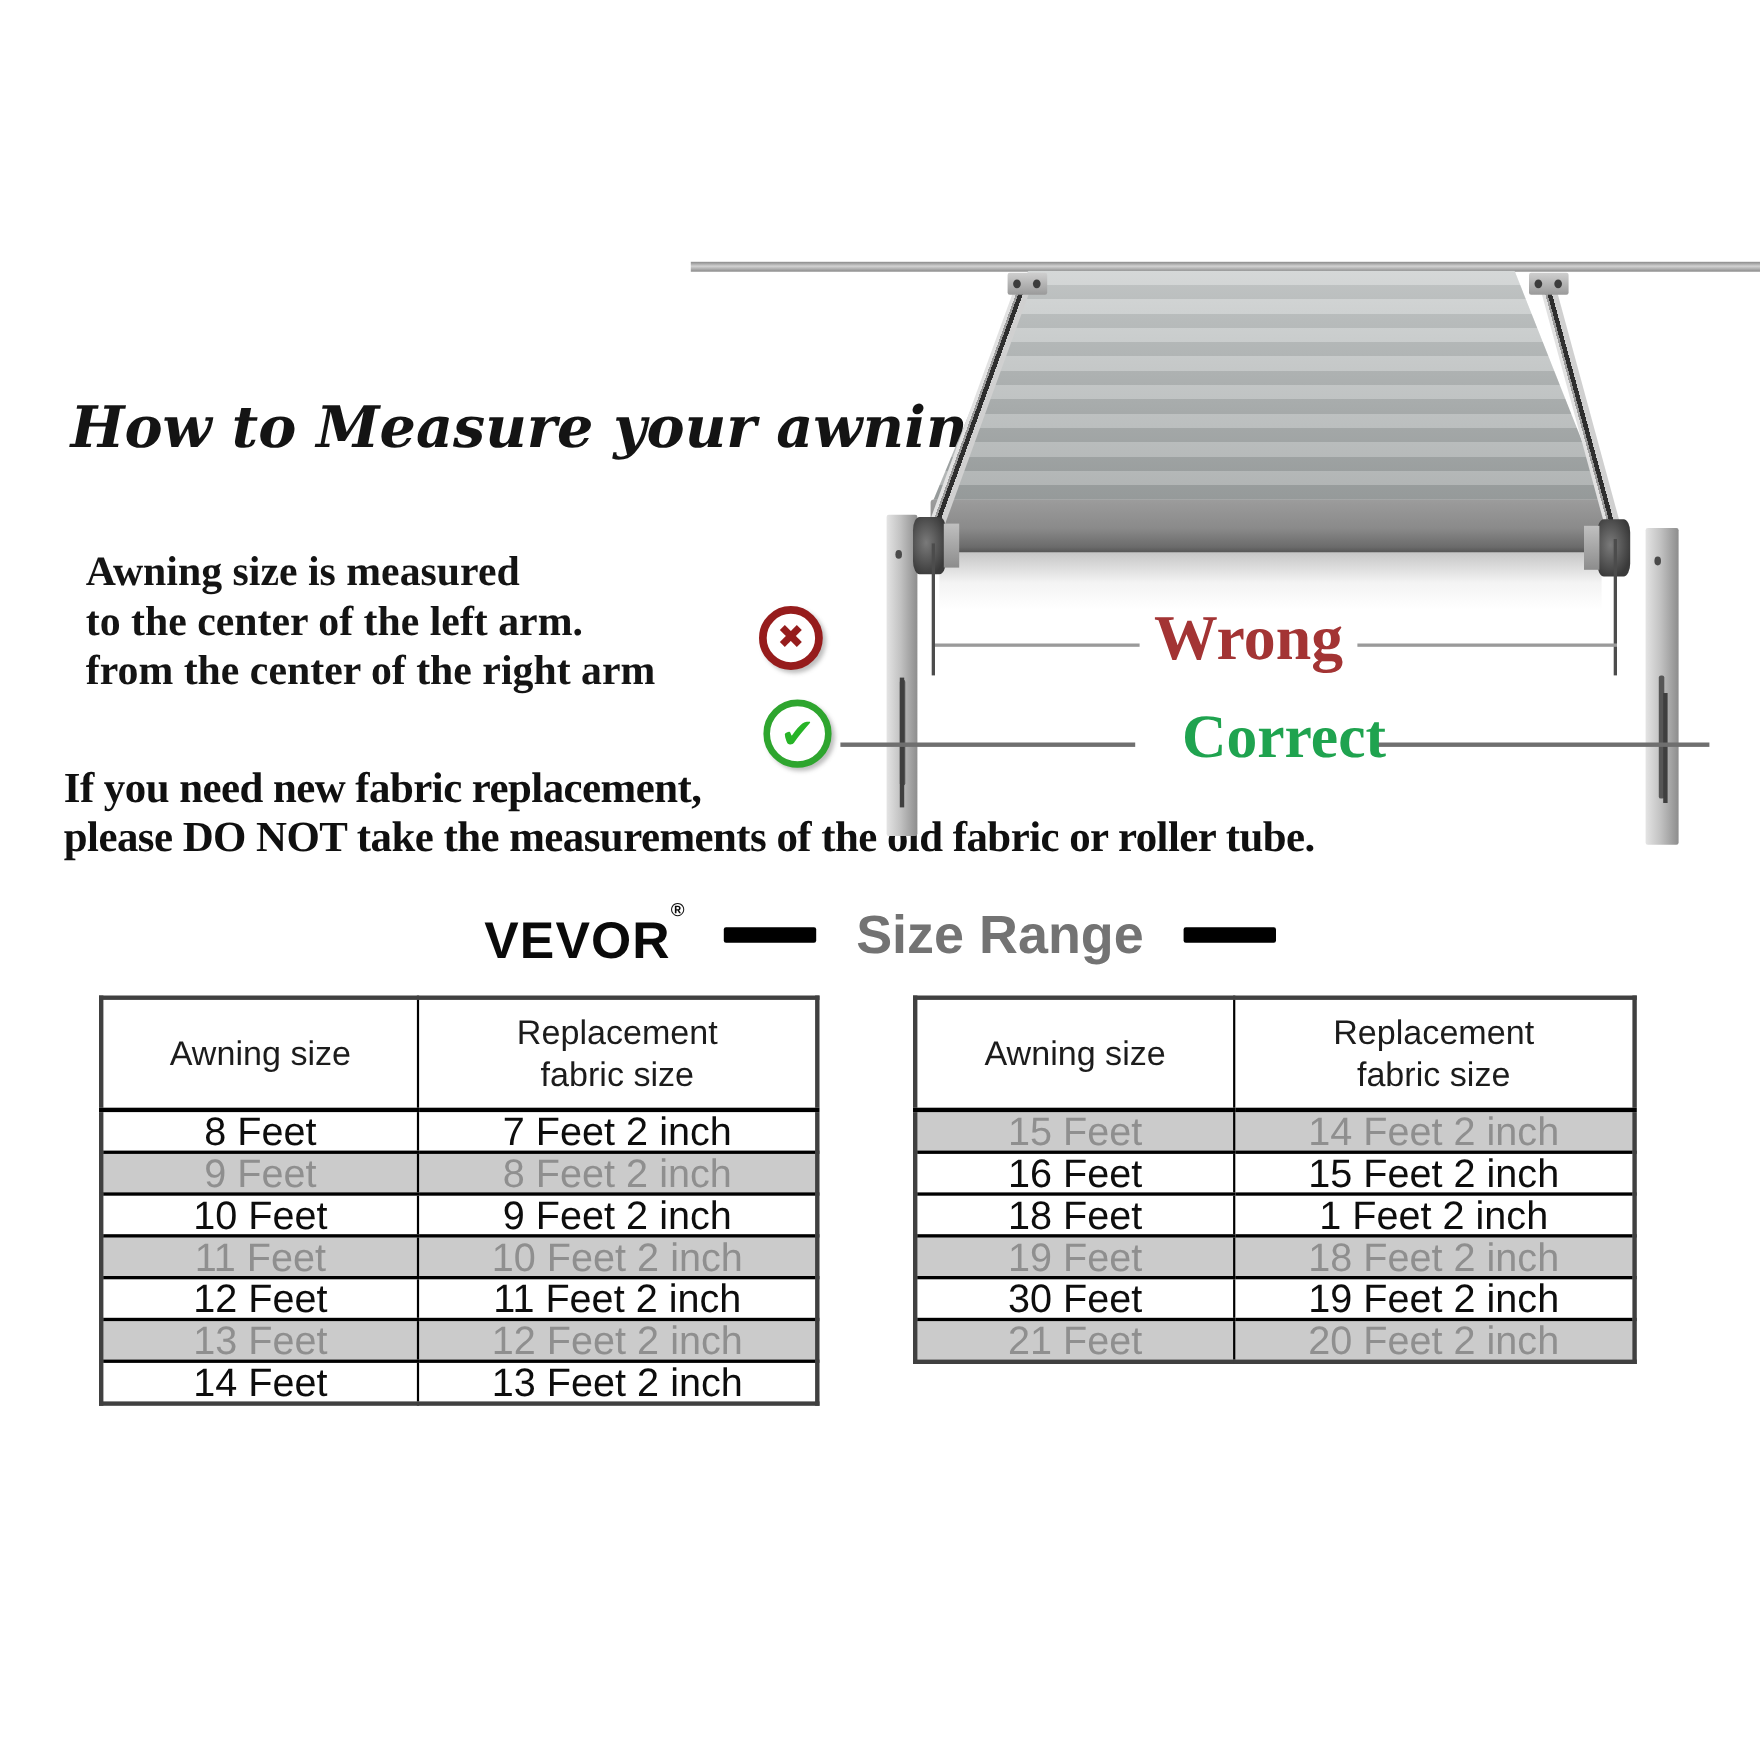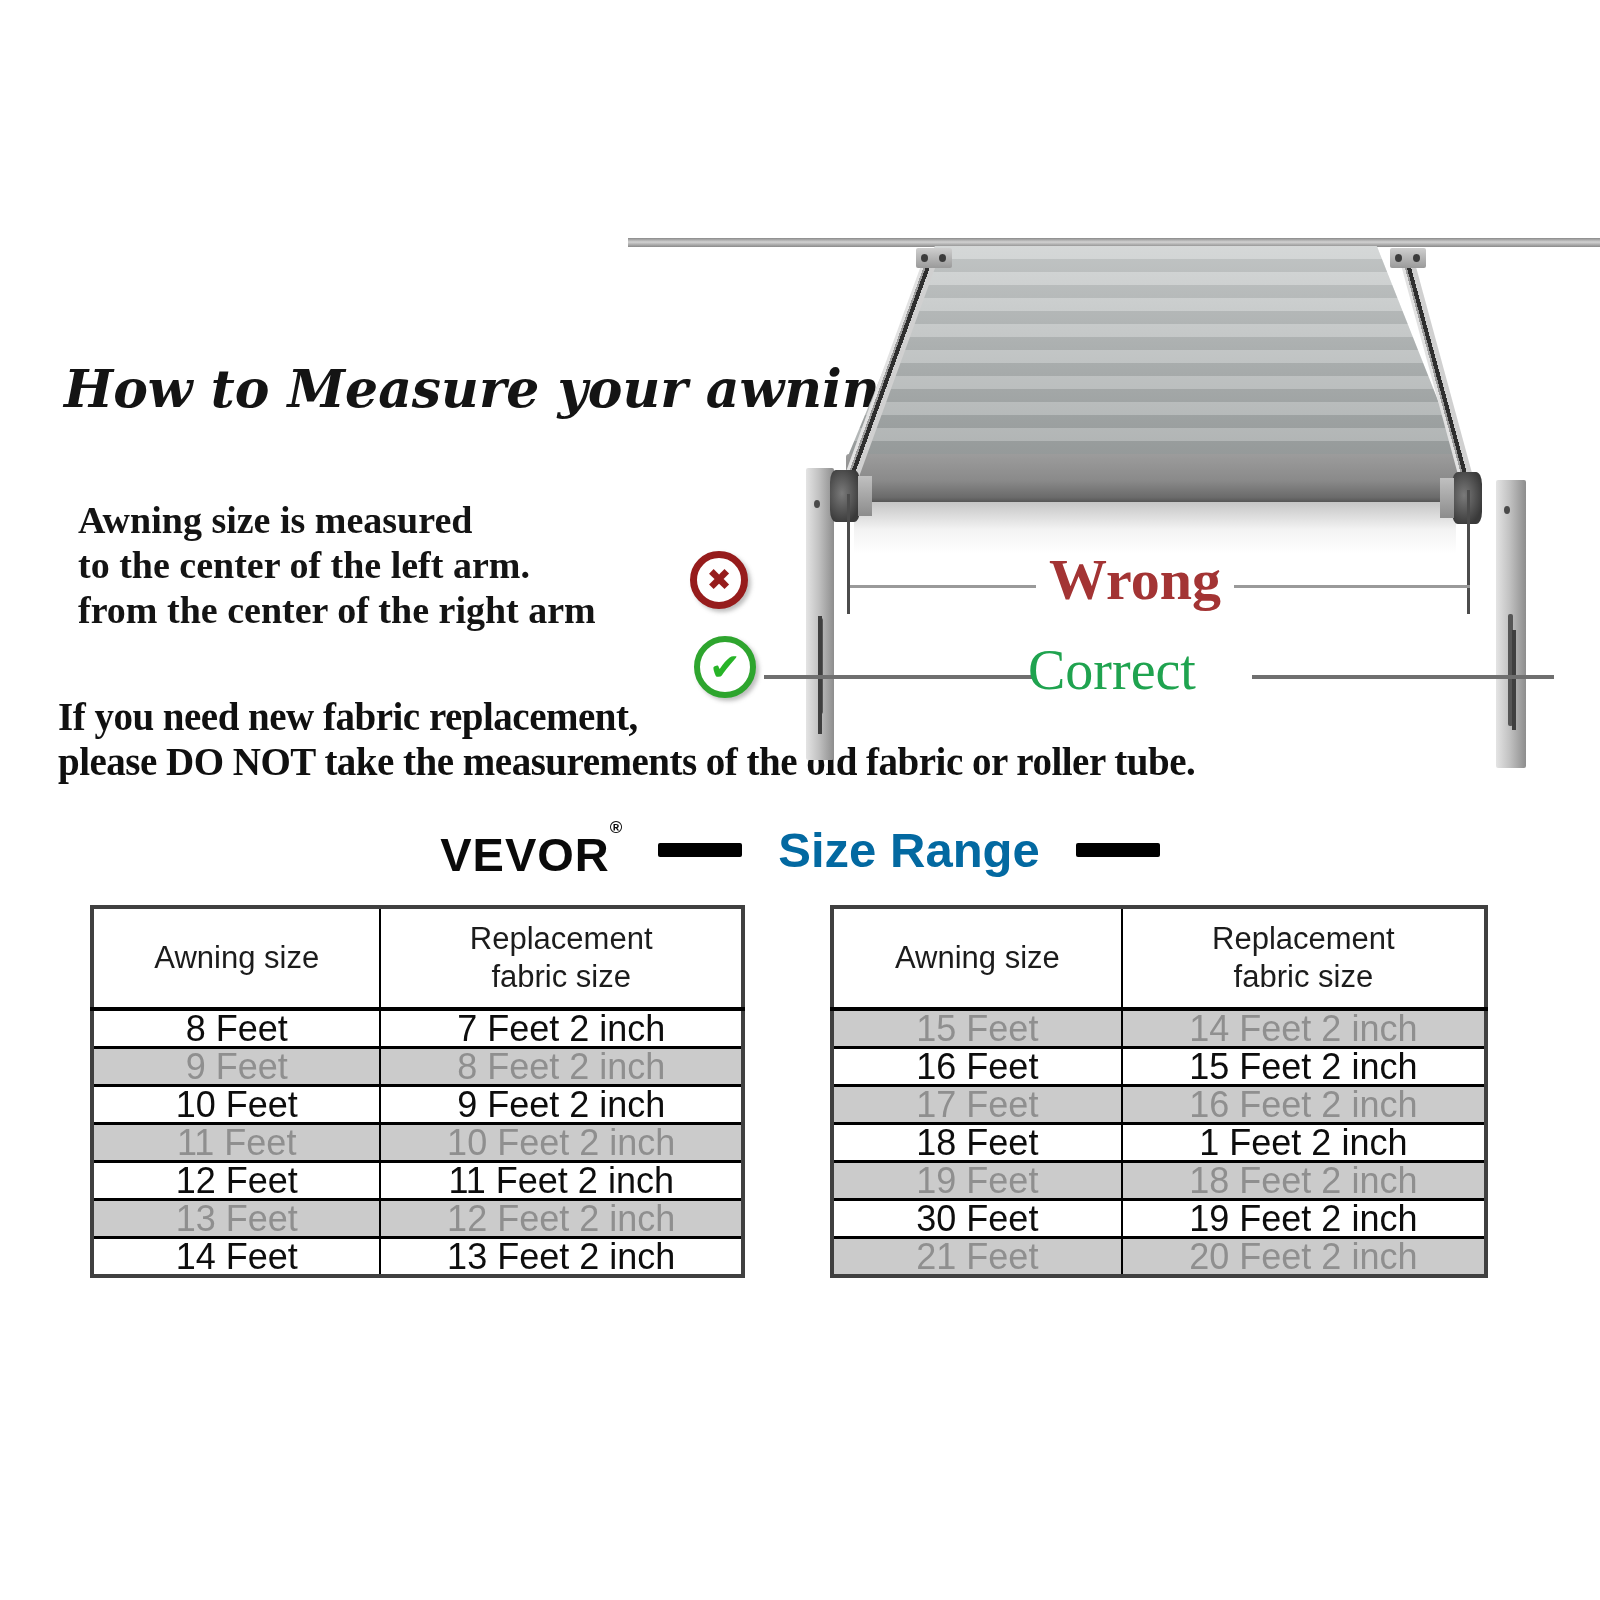--- a/index.html
+++ b/index.html
@@ -59,38 +59,38 @@
   .tick-wrong-right{left:1467px;top:490px;width:3px;height:124px;}
   .tick-correct-left{left:818px;top:616px;width:4px;height:118px;background:#3f3f3f;}
   .tick-correct-right{left:1512px;top:630px;width:4px;height:100px;background:#3f3f3f;}
   .mline{position:absolute;background:#9a9a9a;}
   .wrong-line-l{left:850px;top:585px;width:186px;height:3px;}
   .wrong-line-r{left:1234px;top:585px;width:236px;height:3px;}
   .correct-line-l{left:764px;top:675px;width:268px;height:4px;background:#6f6f6f;}
   .correct-line-r{left:1252px;top:675px;width:302px;height:4px;background:#6f6f6f;}
   .wrong-label{position:absolute;left:1030px;top:546px;width:210px;text-align:center;
                font-family:"Liberation Serif",serif;font-weight:700;font-size:58px;color:#a33434;}
-  .correct-label{position:absolute;left:1028px;top:638px;width:232px;text-align:left;
-               font-family:"Liberation Serif",serif;font-weight:400;font-size:56px;color:#1fa34f;}
+  .correct-label{position:absolute;left:1028px;top:638px;width:232px;text-align:right;
+               font-family:"Liberation Serif",serif;font-weight:700;font-size:56px;color:#1fa34f;}
 
   .badge{position:absolute;border-radius:50%;background:#fff;display:flex;align-items:center;
          justify-content:center;box-shadow:3px 3px 4px rgba(110,110,110,.45);}
   .badge-wrong{left:690px;top:551px;width:44px;height:44px;border:7px solid #961c1c;}
   .badge-wrong span{font-family:"DejaVu Sans",sans-serif;font-size:30px;font-weight:900;color:#961c1c;line-height:1;}
   .badge-correct{left:694px;top:636px;width:50px;height:50px;border:6px solid #2ea52e;}
   .badge-correct span{font-family:"DejaVu Sans",sans-serif;font-size:38px;font-weight:900;color:#27b427;line-height:1;}
 
   
   .brand-row{position:absolute;left:0;top:818px;width:1600px;display:flex;align-items:center;
              justify-content:center;gap:36px;}
   .vevor{font-family:"Liberation Sans",sans-serif;font-weight:900;font-size:47px;color:#0a0a0a;
          letter-spacing:1px;}
   .vevor sup{font-size:17px;font-weight:700;vertical-align:38px;letter-spacing:0;}
   .dash{width:84px;height:14px;background:#000;border-radius:2px;}
-  .section-title{font-family:"Liberation Sans",sans-serif;font-weight:700;font-size:49px;color:#0369a1;}
+  .section-title{font-family:"Liberation Sans",sans-serif;font-weight:700;font-size:49px;color:#737373;}
 
   
   :root{--dim-bg:#cbcbcb;--dim-tx:#8f8f8f;}
   .size-table{position:absolute;top:905px;border-collapse:collapse;table-layout:fixed;
               background:#fff;border:4px solid #404040;}
   .table-left{left:90px;width:655px;}
   .table-right{left:830px;width:658px;}
   .size-table th{height:96px;font-weight:400;font-size:31px;color:#1c1c1c;text-align:center;
                  vertical-align:middle;white-space:pre-line;border-bottom:4px solid #000;
                  border-left:2px solid #000;line-height:38px;}
@@ -233,24 +233,20 @@
     </thead>
     <tbody>
         <tr class="dim">
           <td>15 Feet</td>
           <td>14 Feet 2 inch</td>
         </tr>
         <tr>
           <td>16 Feet</td>
           <td>15 Feet 2 inch</td>
         </tr>
-        <tr class="dim">
-          <td>17 Feet</td>
-          <td>16 Feet 2 inch</td>
-        </tr>
         <tr>
           <td>18 Feet</td>
           <td>1 Feet 2 inch</td>
         </tr>
         <tr class="dim">
           <td>19 Feet</td>
           <td>18 Feet 2 inch</td>
         </tr>
         <tr>
           <td>30 Feet</td>

